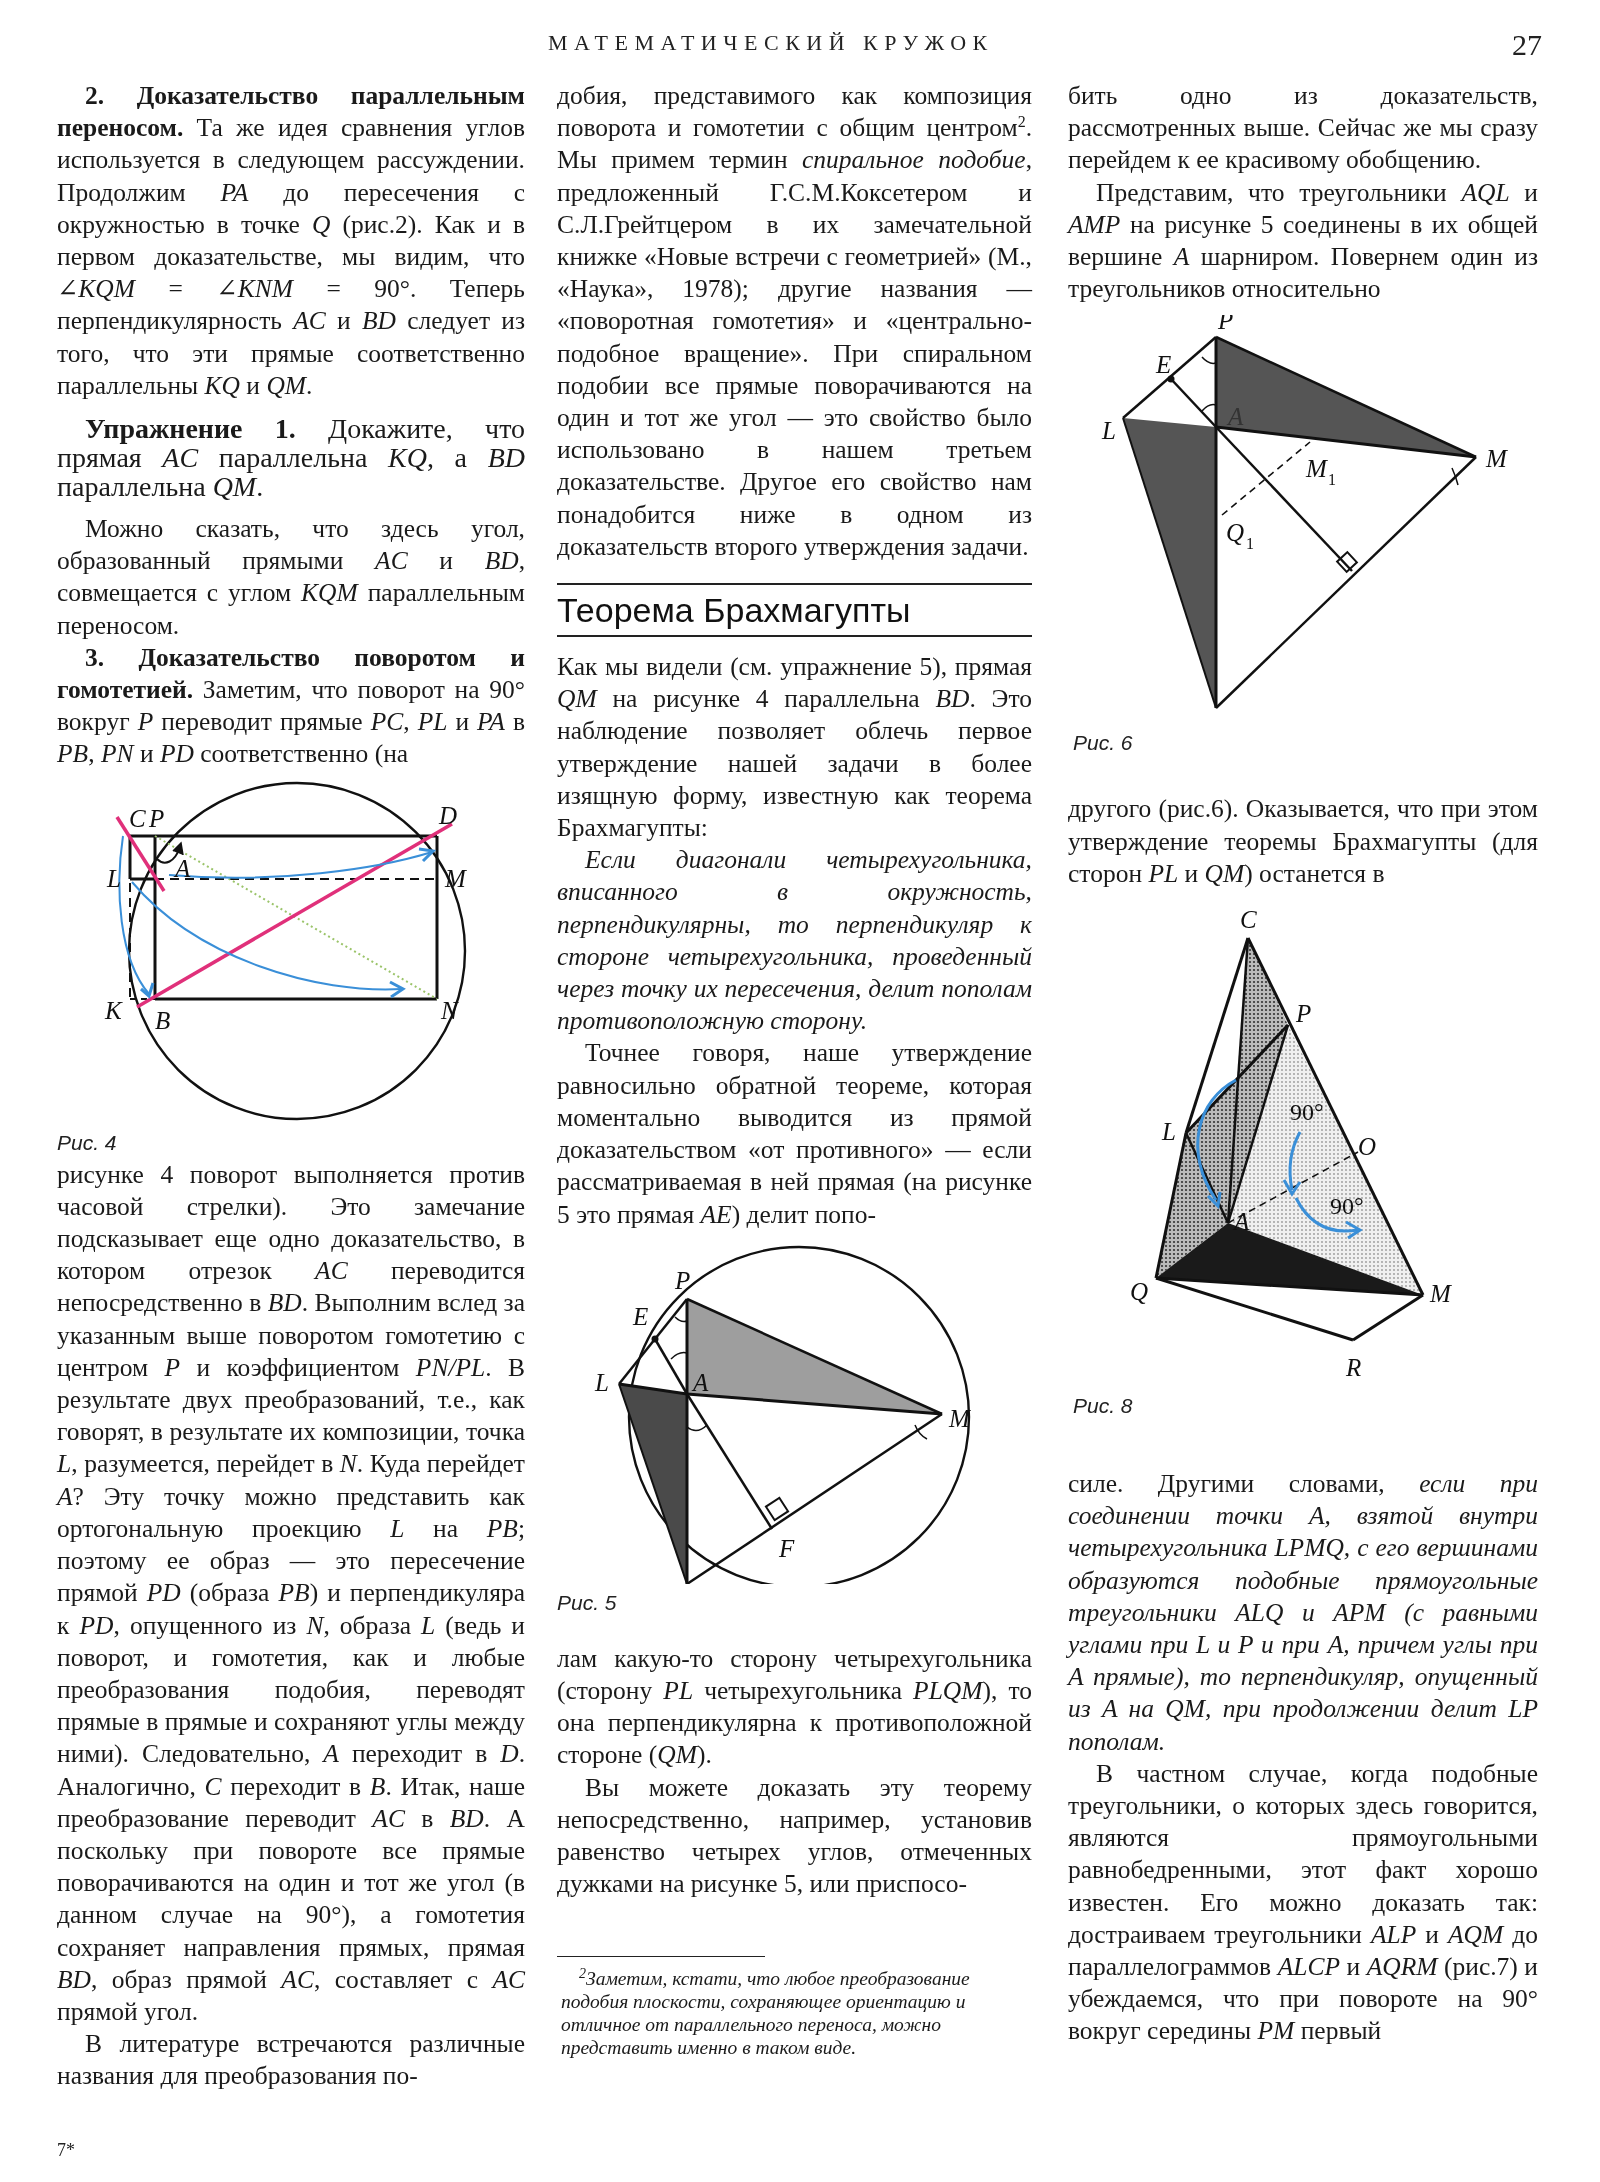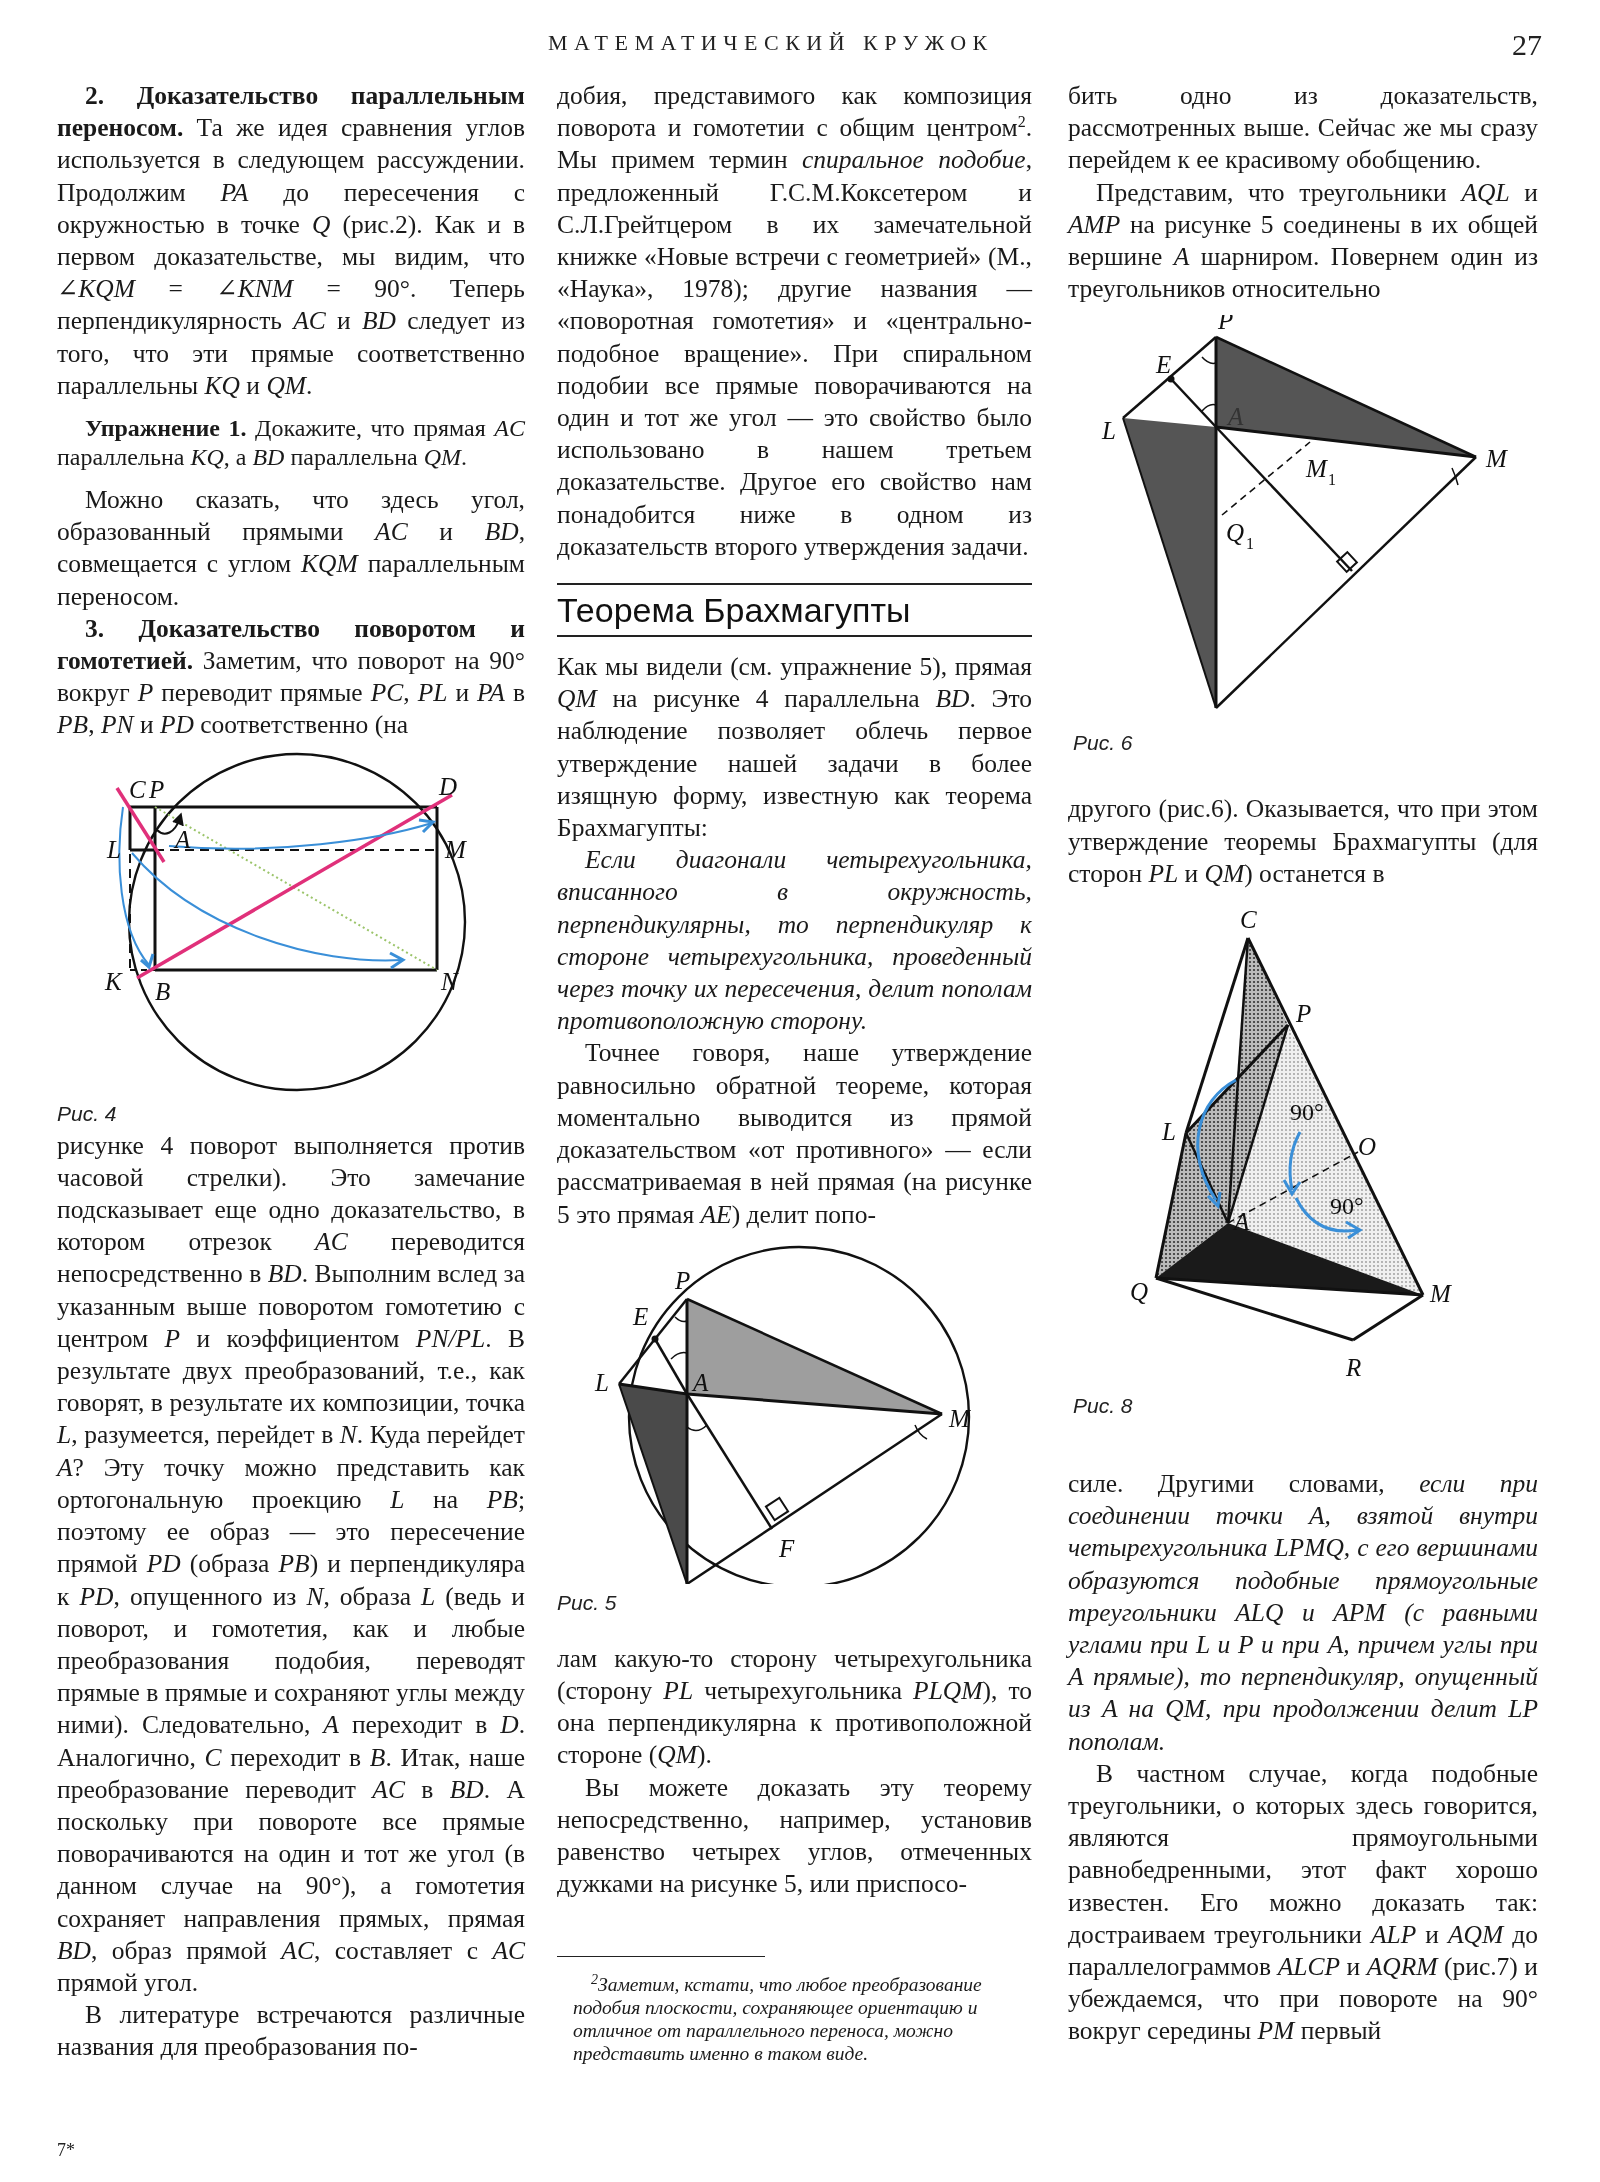--- a/index.html
+++ b/index.html
@@ -8,21 +8,21 @@
   .running-head { position: absolute; top: 28px; left: 0; width: 1572px; height: 40px; }
   .running-title { position: absolute; left: 548px; top: 2px; font-size: 22px; letter-spacing: 6.5px;
                    font-family: "Liberation Serif", serif; color: #222; }
   .page-number { position: absolute; left: 1512px; top: 0px; font-size: 30px; color: #222; text-align: center; }
   .col { position: absolute; top: 80px; font-size: 25.5px; line-height: 32.2px; text-align: justify; }
   .col1 { left: 57px; width: 468px; }
   .col2 { left: 557px; width: 475px; }
   .col3 { left: 1068px; width: 470px; }
   .para { margin: 0; text-indent: 28px; }
   .para.noindent { text-indent: 0; }
-  .exercise { font-size: 24px; line-height: 29px; margin: 12px 0 12px 0; text-indent: 28px; }
+  .exercise { font-size: 28px; line-height: 29px; margin: 12px 0 12px 0; text-indent: 28px; }
   i, .it { font-style: italic; }
   b { font-weight: bold; }
   .figure { position: relative; }
   .fig-caption { font-family: "Liberation Sans", "DejaVu Sans", sans-serif; font-style: italic;
                  font-size: 21px; color: #222; }
   .section-heading { border-top: 2px solid #222; border-bottom: 2px solid #222; margin: 20px 0 14px 0;
                      padding: 4px 0 4px 0; font-family: "Liberation Sans", "DejaVu Sans", sans-serif;
                      font-size: 34px; line-height: 42px; color: #111; }
   .footnote-rule { width: 208px; border-top: 1.5px solid #222; margin: 0 0 10px 0; }
   .footnote { font-size: 19.5px; line-height: 23px; font-style: italic; text-align: left; }
@@ -130,21 +130,21 @@
     </svg>
     <div class="fig-caption" style="position:absolute; left:0; top:348px;">Рис. 5</div>
   </div>
 
   <div style="height:26px;"></div>
   <p class="para noindent"><span>лам какую-то сторону четырехугольника (сторону </span><i>PL</i><span> четырехугольника </span><i>PLQM</i><span>), то она перпендикулярна к противоположной стороне (</span><i>QM</i><span>).</span></p>
   <p class="para"><span>Вы можете доказать эту теорему непосредственно, например, установив равенство четырех углов, отмеченных дужками на рисунке 5, или приспосо-</span></p>
 
   <div style="height:56px;"></div>
   <div class="footnote-rule"></div>
-  <p class="footnote" style="margin:16px; text-indent:18px;"><sup>2</sup><span>Заметим, кстати, что любое преобразование подобия плоскости, сохраняющее ориентацию и отличное от параллельного переноса, можно представить именно в таком виде.</span></p>
+  <p class="footnote" style="margin:4px; text-indent:18px;"><sup>2</sup><span>Заметим, кстати, что любое преобразование подобия плоскости, сохраняющее ориентацию и отличное от параллельного переноса, можно представить именно в таком виде.</span></p>
 </div>
 
 <div class="col col3">
   <p class="para noindent"><span>бить одно из доказательств, рассмотренных выше. Сейчас же мы сразу перейдем к ее красивому обобщению.</span></p>
   <p class="para"><span>Представим, что треугольники </span><i>AQL</i><span> и </span><i>AMP</i><span> на рисунке 5 соединены в их общей вершине </span><i>A</i><span> шарниром. Повернем один из треугольников относительно</span></p>
 
   <div class="figure" style="height:440px; margin-top:10px;">
     <svg width="470" height="400" viewBox="0 0 470 400">
       <polygon points="148,22 148,112 408,142" fill="#555"></polygon>
       <polygon points="55,103 148,112 148,393" fill="#555"></polygon>

